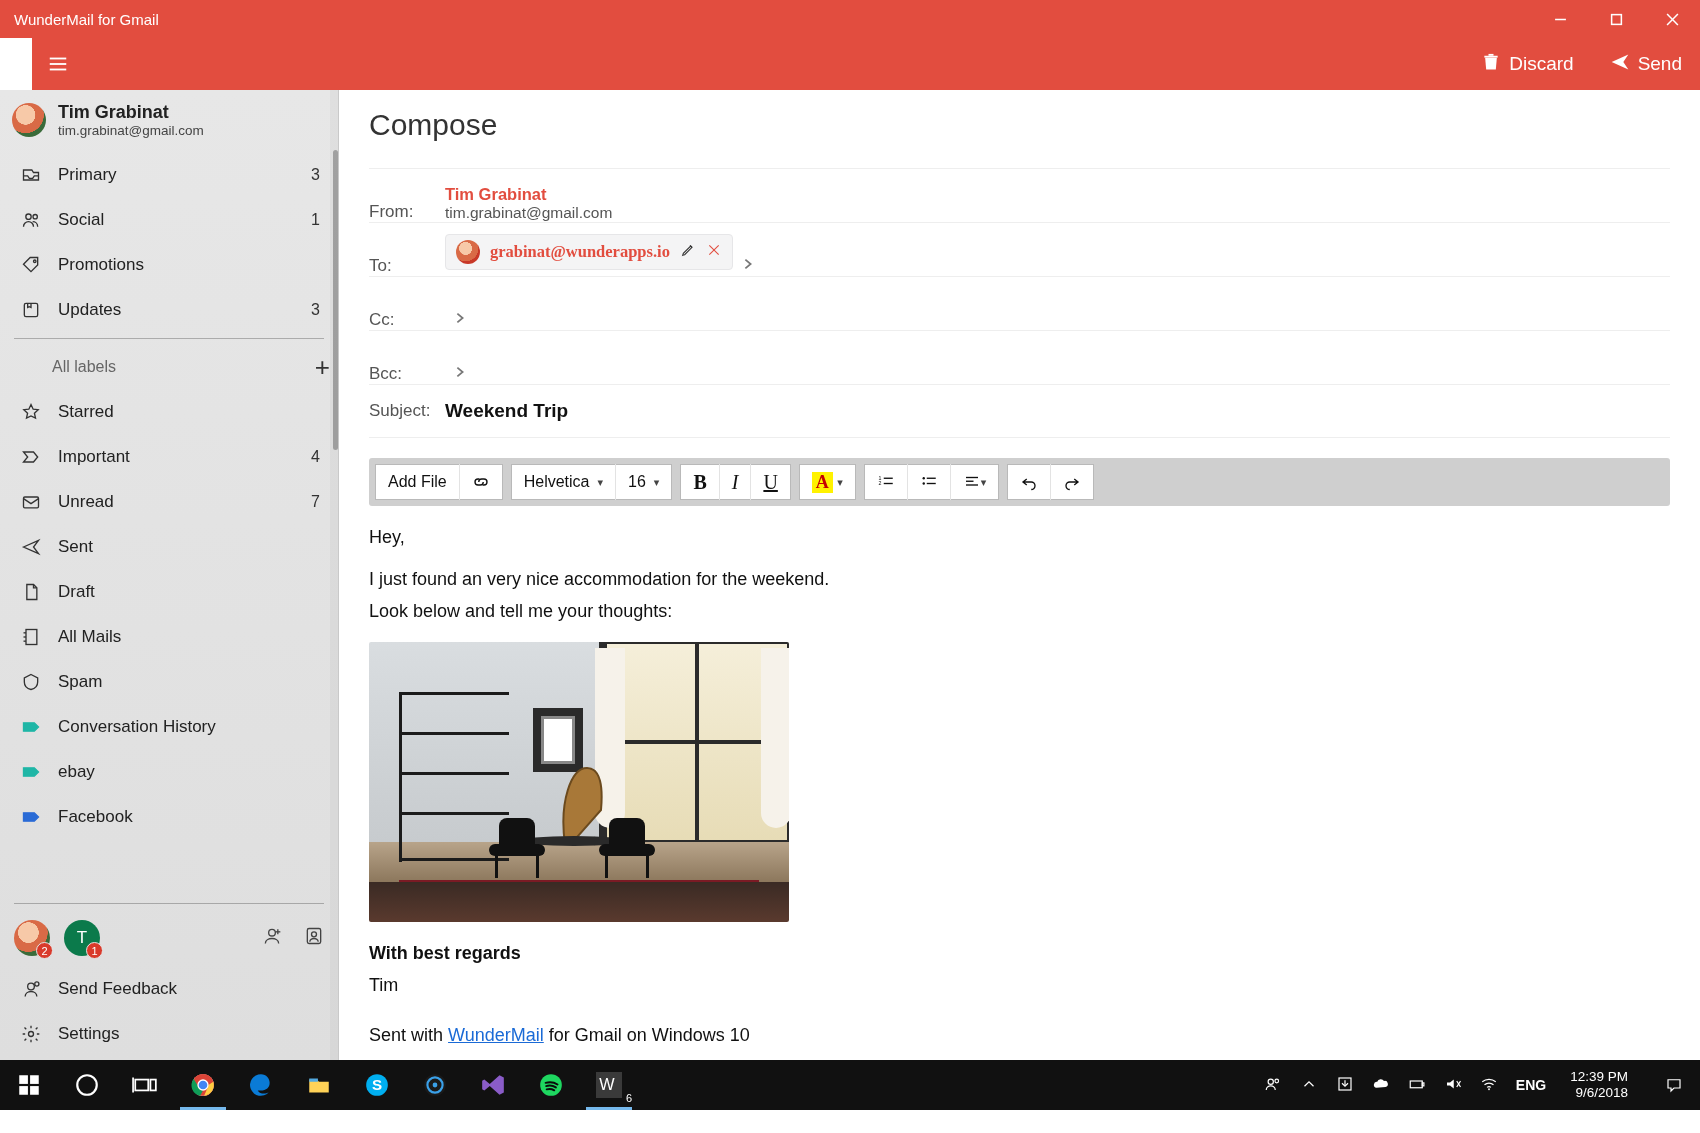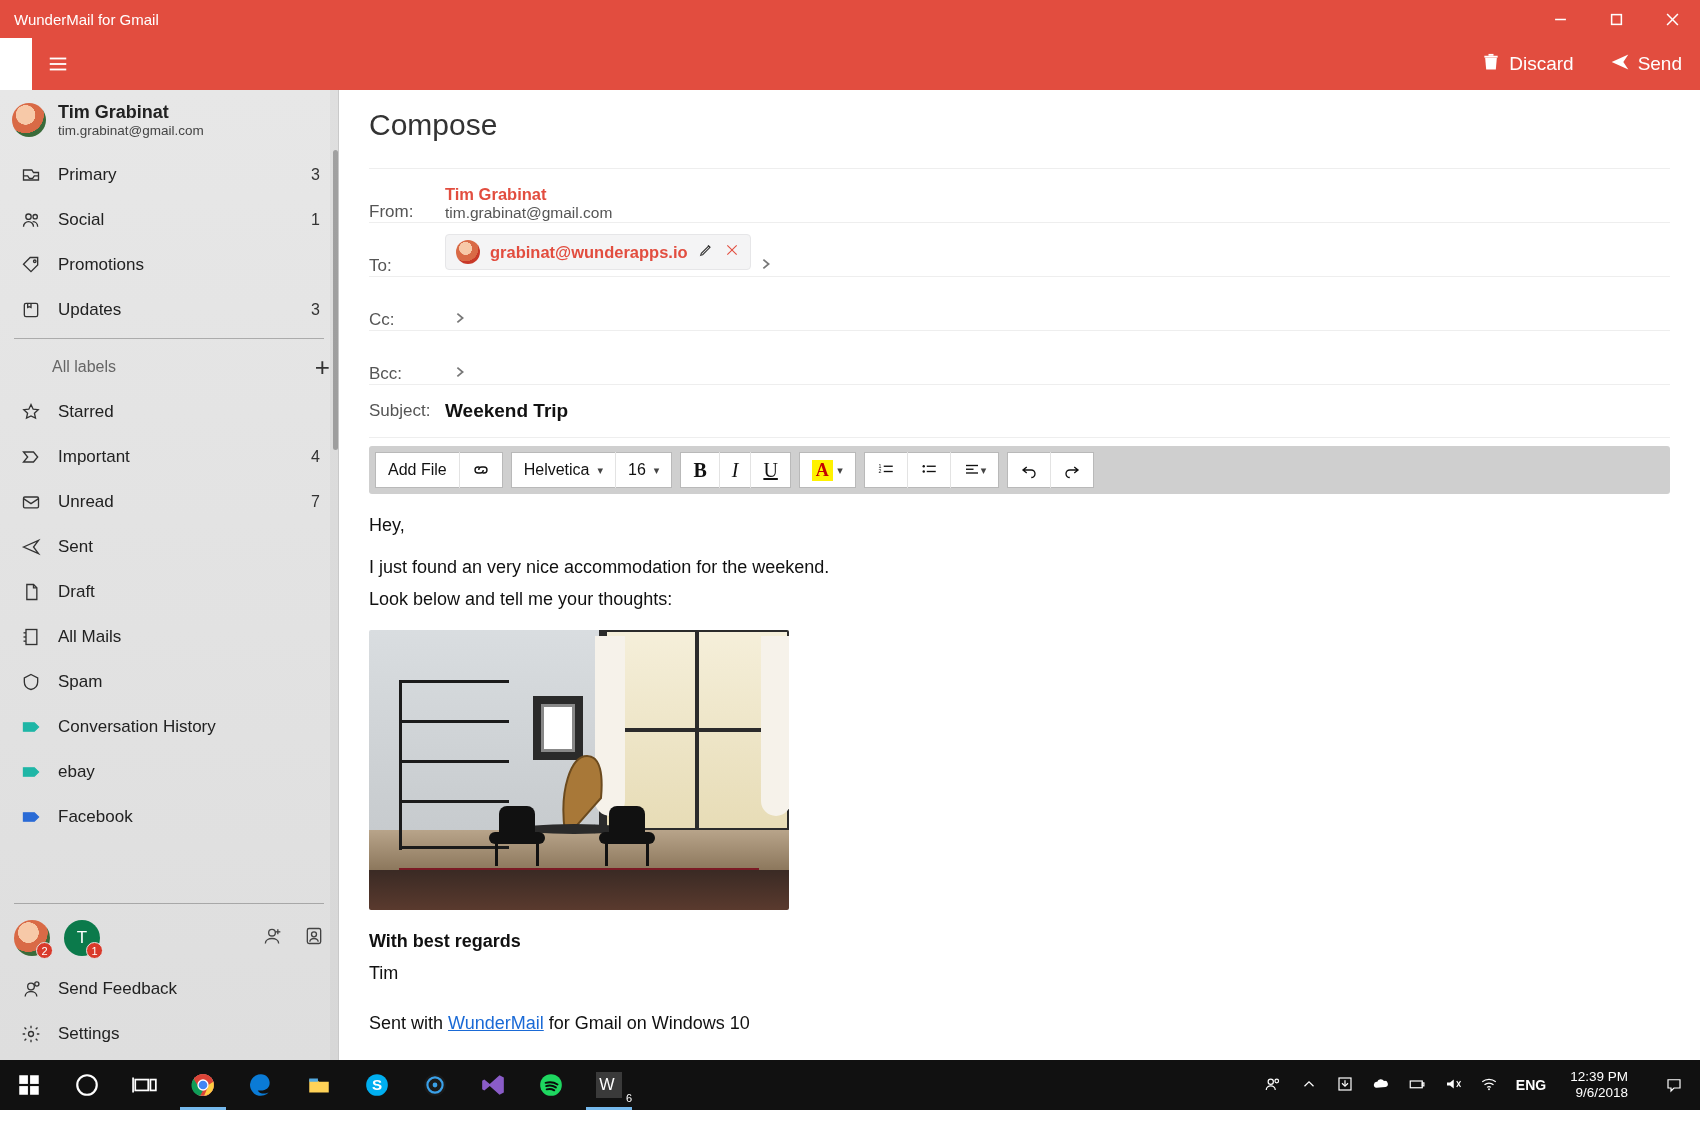--- a/index.html
+++ b/index.html
@@ -53,31 +53,31 @@
   
   .main { flex: 1; background: #fff; overflow-y: auto; padding: 0 30px 20px 30px; }
   .page-title { font-size: 30px; font-weight: 400; color: #333; padding: 18px 0 26px 0; }
   .row { display: flex; align-items: flex-end; min-height: 54px; border-top: 1px solid #eee; font-size: 17px; }
   .row:first-of-type { border-top-color: #eee; }
   .row .lbl { width: 76px; color: #555; }
   .from-block .name { color: #e24d3f; font-weight: 600; font-size: 16.5px; }
   .from-block .mail { color: #555; font-size: 15.5px; }
   .to-chip { display: flex; align-items: center; gap: 10px; background: #f4f4f5; border: 1px solid #e6e6e8; border-radius: 4px; padding: 5px 10px; margin: 6px 0; }
   .to-chip .avsm { width: 24px; height: 24px; border-radius: 50%; background: radial-gradient(circle at 40% 35%, #f7c9a8 0 30%, #d96a46 31% 60%, #c83828 61% 100%); }
-  .to-chip .addr { color: #e24d3f; font-weight: 600; font-size: 16.5px; }
+  .to-chip .addr { color: #e24d3f; font-weight: 600; font-size: 16.5px; font-family: Liberation Serif, serif; }
   .to-chip svg { width: 16px; height: 16px; stroke: #333; stroke-width: 1.6; fill: none; }
   .to-chip .xred svg { stroke: #e24d3f; }
   .chev { margin-left: 10px; }
   .chev svg { width: 10px; height: 14px; stroke: #777; stroke-width: 2; fill: none; }
   .subject-row { border-top: 1px solid #eee; border-bottom: 1px solid #eee; display: flex; align-items: center; min-height: 54px; }
   .subject-row .lbl { width: 76px; color: #555; font-size: 17px; }
   .subject-row .val { font-size: 19px; font-weight: 600; color: #111; }
   
   
-  .tb-wrap { background: #cfcfcf; border-radius: 3px; padding: 6px; margin-top: 8px; display: flex; gap: 8px; }
+  .tb-wrap { background: #cfcfcf; border-radius: 3px; padding: 6px; margin-top: 20px; display: flex; gap: 8px; }
   .tb-grp { background: #fff; border: 1px solid #b9b9b9; display: flex; align-items: center; height: 36px; }
   .tb-btn { padding: 0 12px; height: 36px; display: flex; align-items: center; justify-content: center; font-size: 16px; color: #111; }
   .tb-btn + .tb-btn { border-left: 1px solid #e3e3e3; }
   .tb-btn svg { width: 18px; height: 18px; stroke: #111; stroke-width: 1.8; fill: none; }
   .tb-font-sel { padding: 0 12px; display: flex; align-items: center; gap: 8px; }
   .tb-caret { font-size: 11px; color: #444; }
   .tb-bold { font-weight: 800; font-size: 20px; font-family: Georgia, serif;}
   .tb-ital { font-style: italic; font-size: 20px; font-family: Georgia, serif;}
   .tb-under { text-decoration: underline; font-size: 20px; font-family: Georgia, serif;}
   .color-a { background: #fff200; font-weight: 800; padding: 0 4px; color: #c40000; font-family: Georgia, serif; font-size: 18px;}

